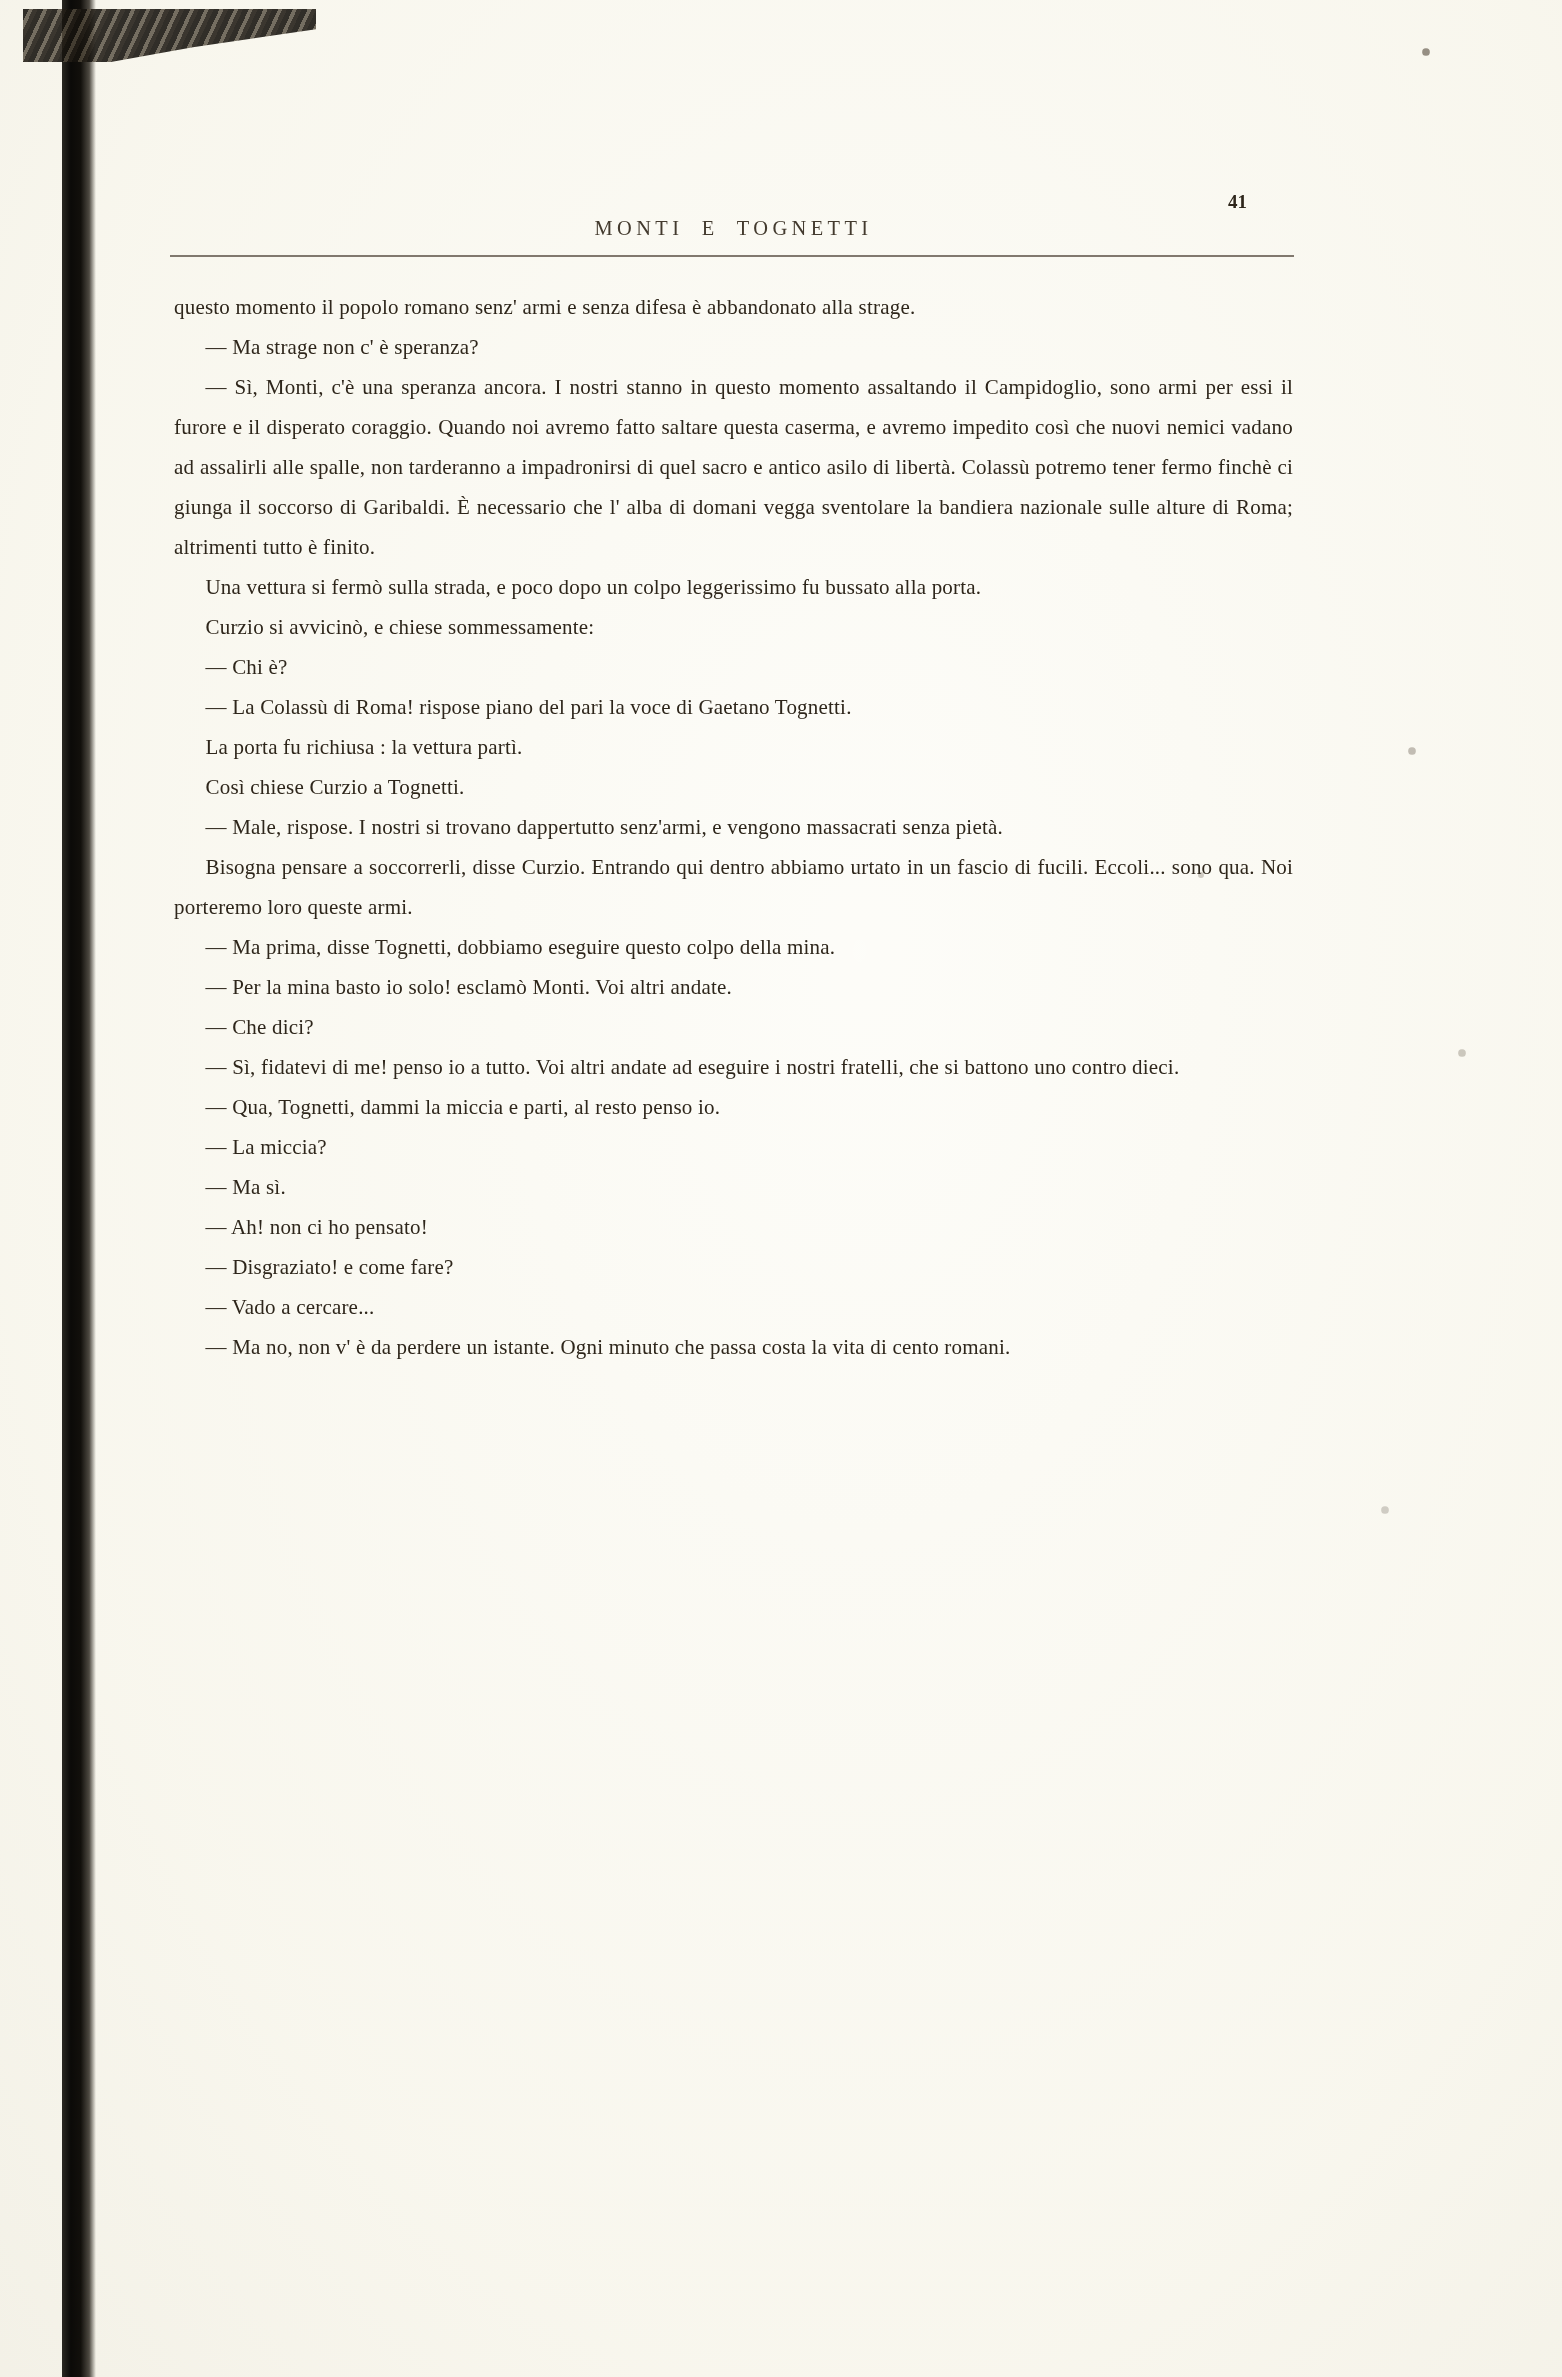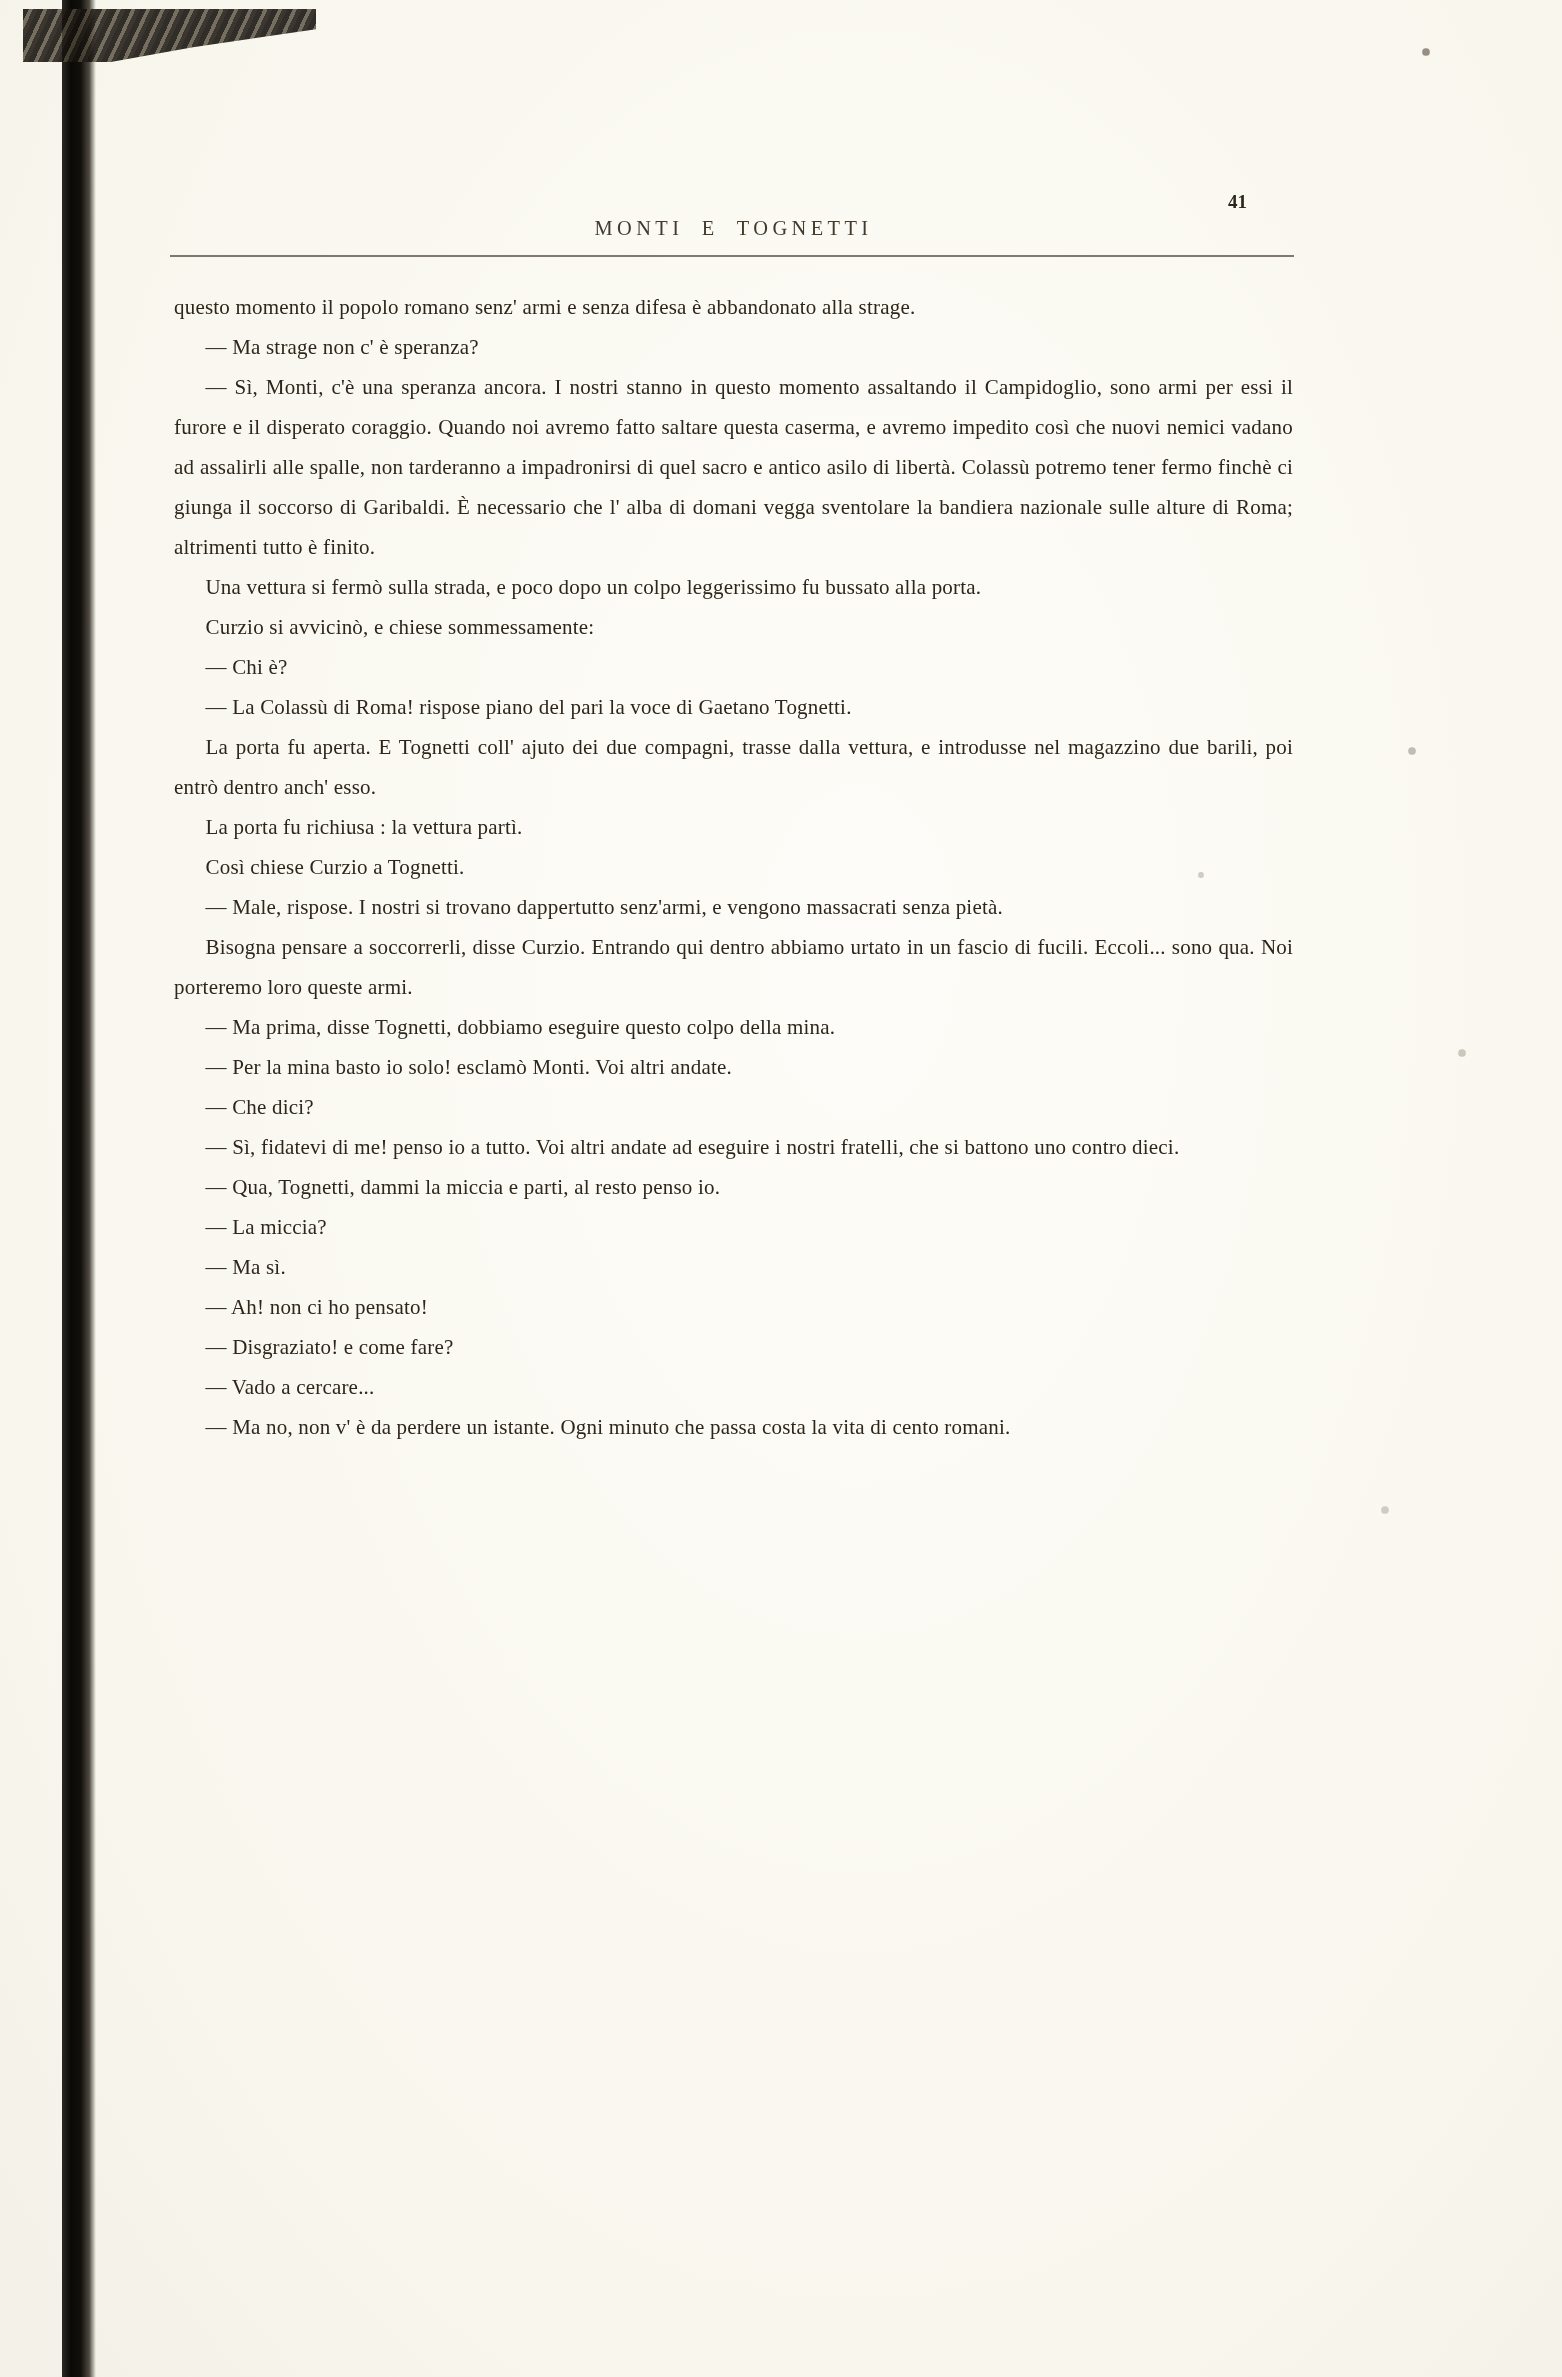--- a/index.html
+++ b/index.html
@@ -94,21 +94,20 @@
   <div class="rule"></div>
 
   <main class="text-block">
       <p class="para no-indent">questo momento il popolo romano senz' armi e senza difesa è abbandonato alla strage.</p>
       <p class="para">— Ma strage non c' è speranza?</p>
       <p class="para">— Sì, Monti, c'è una speranza ancora. I nostri stanno in questo momento assaltando il Campidoglio, sono armi per essi il furore e il disperato coraggio. Quando noi avremo fatto saltare questa caserma, e avremo impedito così che nuovi nemici vadano ad assalirli alle spalle, non tarderanno a impadronirsi di quel sacro e antico asilo di libertà. Colassù potremo tener fermo finchè ci giunga il soccorso di Garibaldi. È necessario che l' alba di domani vegga sventolare la bandiera nazionale sulle alture di Roma; altrimenti tutto è finito.</p>
       <p class="para">Una vettura si fermò sulla strada, e poco dopo un colpo leggerissimo fu bussato alla porta.</p>
       <p class="para">Curzio si avvicinò, e chiese sommessamente:</p>
       <p class="para">— Chi è?</p>
       <p class="para">— La Colassù di Roma! rispose piano del pari la voce di Gaetano Tognetti.</p>
-      <p class="para">La porta fu aperta. E Tognetti coll' ajuto dei due compagni, trasse dalla vettura, e introdusse nel magazzino due barili, poi entrò dentro anch' esso.</p>
       <p class="para">La porta fu richiusa : la vettura partì.</p>
       <p class="para">Così chiese Curzio a Tognetti.</p>
       <p class="para">— Male, rispose. I nostri si trovano dappertutto senz'armi, e vengono massacrati senza pietà.</p>
       <p class="para">Bisogna pensare a soccorrerli, disse Curzio. Entrando qui dentro abbiamo urtato in un fascio di fucili. Eccoli... sono qua. Noi porteremo loro queste armi.</p>
       <p class="para">— Ma prima, disse Tognetti, dobbiamo eseguire questo colpo della mina.</p>
       <p class="para">— Per la mina basto io solo! esclamò Monti. Voi altri andate.</p>
       <p class="para">— Che dici?</p>
       <p class="para">— Sì, fidatevi di me! penso io a tutto. Voi altri andate ad eseguire i nostri fratelli, che si battono uno contro dieci.</p>
       <p class="para">— Qua, Tognetti, dammi la miccia e parti, al resto penso io.</p>
       <p class="para">— La miccia?</p>

